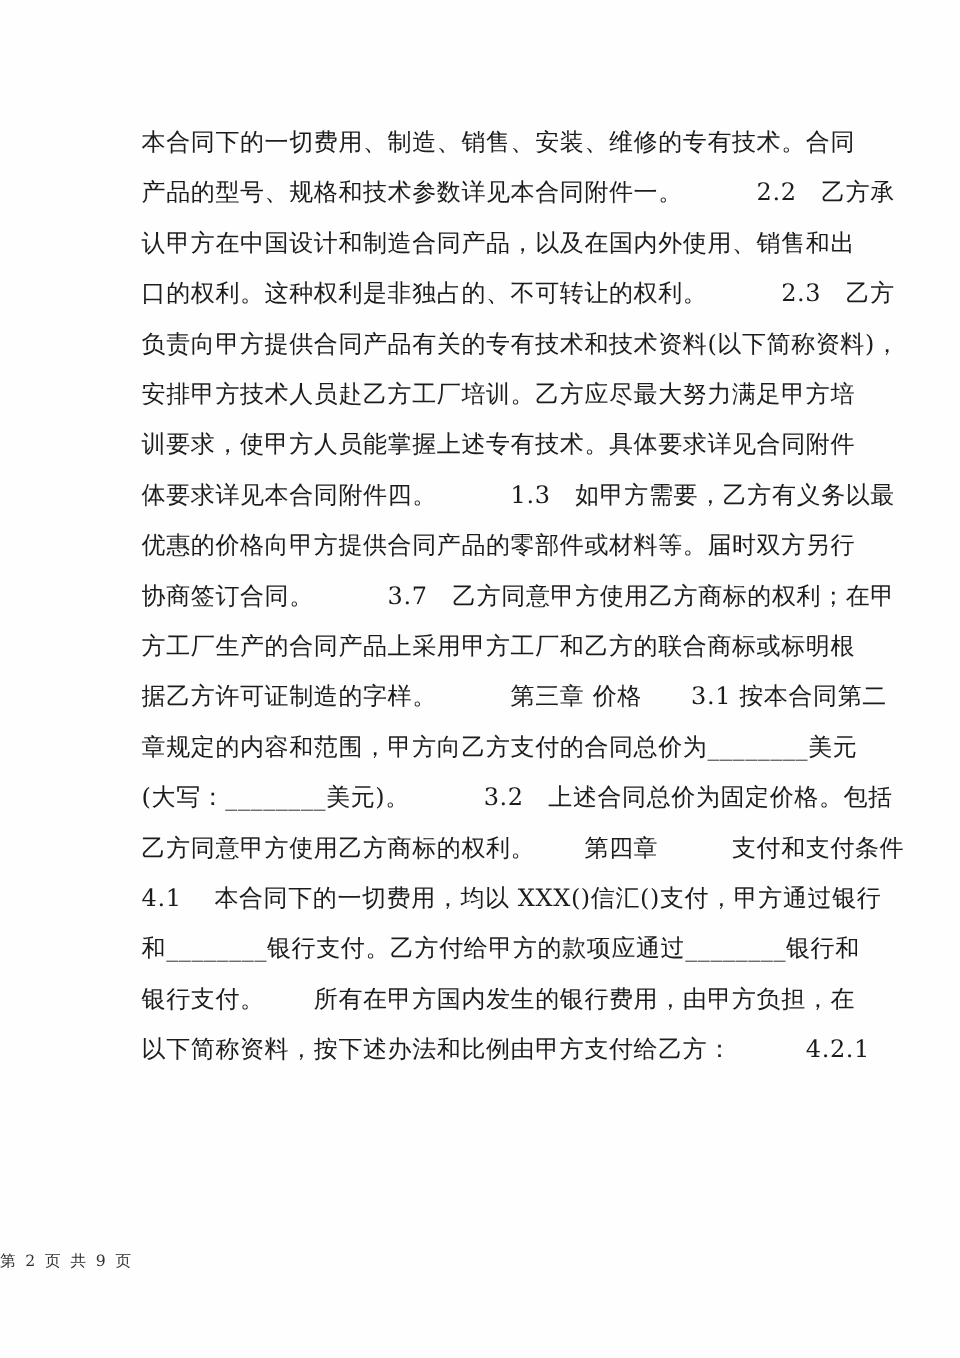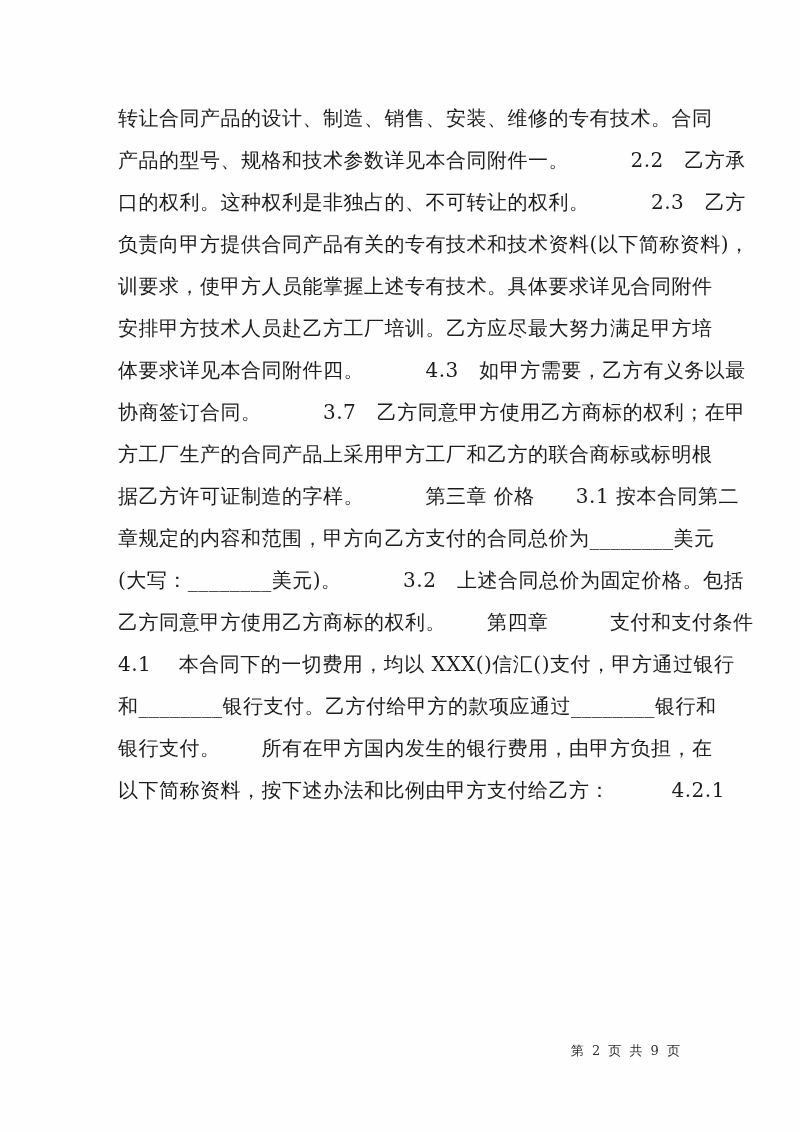--- a/index.html
+++ b/index.html
@@ -30,38 +30,40 @@
     font-size: 20px;
     letter-spacing: 0.5px;
     white-space: pre;
     color: #1c1c1c;
   }
   .footer {
     position: absolute;
     top: 1042px;
     left: 0;
     right: 118px;
-    text-align: right;
+    text-align: left;
     font-size: 13px;
     letter-spacing: 2px;
     color: #2e2e2e;
   }
 </style>
 </head>
 <body>
 
 <div class="page">
   <div class="content">
-    <span class="line">转让合同产品的设计、制造、销售、安装、维修的专有技术。合同</span>
+    <span class="line">本合同下的一切费用、制造、销售、安装、维修的专有技术。合同</span>
     <span class="line">产品的型号、规格和技术参数详见本合同附件一。　　　2.2　乙方承</span>
+    <span class="line">认甲方在中国设计和制造合同产品，以及在国内外使用、销售和出</span>
     <span class="line">口的权利。这种权利是非独占的、不可转让的权利。　　　2.3　乙方</span>
     <span class="line">负责向甲方提供合同产品有关的专有技术和技术资料(以下简称资料)，</span>
+    <span class="line">安排甲方技术人员赴乙方工厂培训。乙方应尽最大努力满足甲方培</span>
     <span class="line">训要求，使甲方人员能掌握上述专有技术。具体要求详见合同附件</span>
-    <span class="line">安排甲方技术人员赴乙方工厂培训。乙方应尽最大努力满足甲方培</span>
-    <span class="line">体要求详见本合同附件四。　　　4.3　如甲方需要，乙方有义务以最</span>
+    <span class="line">体要求详见本合同附件四。　　　1.3　如甲方需要，乙方有义务以最</span>
+    <span class="line">优惠的价格向甲方提供合同产品的零部件或材料等。届时双方另行</span>
     <span class="line">协商签订合同。　　　3.7　乙方同意甲方使用乙方商标的权利；在甲</span>
     <span class="line">方工厂生产的合同产品上采用甲方工厂和乙方的联合商标或标明根</span>
     <span class="line">据乙方许可证制造的字样。　　　第三章 价格　　3.1 按本合同第二</span>
     <span class="line">章规定的内容和范围，甲方向乙方支付的合同总价为________美元</span>
     <span class="line">(大写：________美元)。　　　3.2　上述合同总价为固定价格。包括</span>
     <span class="line">乙方同意甲方使用乙方商标的权利。　　第四章　　　支付和支付条件</span>
     <span class="line">4.1　 本合同下的一切费用，均以 XXX()信汇()支付，甲方通过银行</span>
     <span class="line">和________银行支付。乙方付给甲方的款项应通过________银行和</span>
     <span class="line">银行支付。　　所有在甲方国内发生的银行费用，由甲方负担，在</span>
     <span class="line">以下简称资料，按下述办法和比例由甲方支付给乙方：　　　4.2.1</span>

